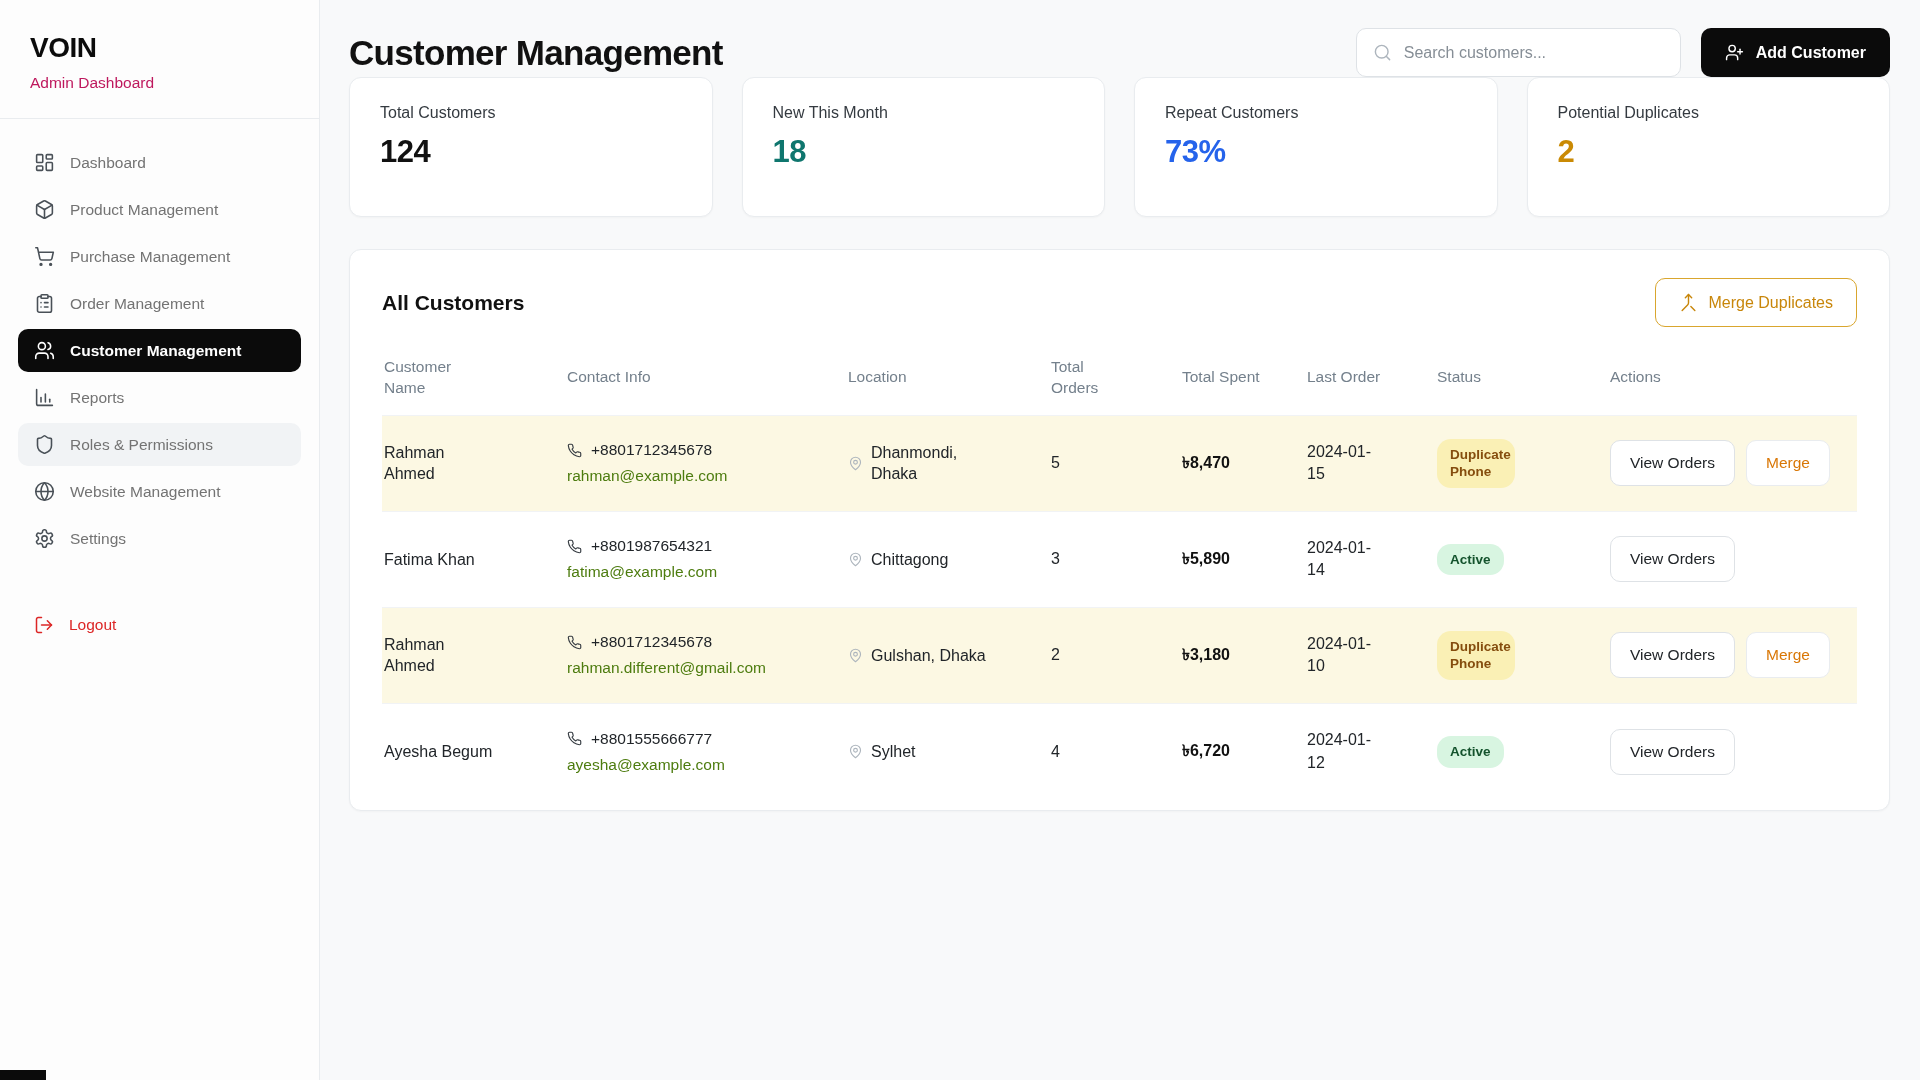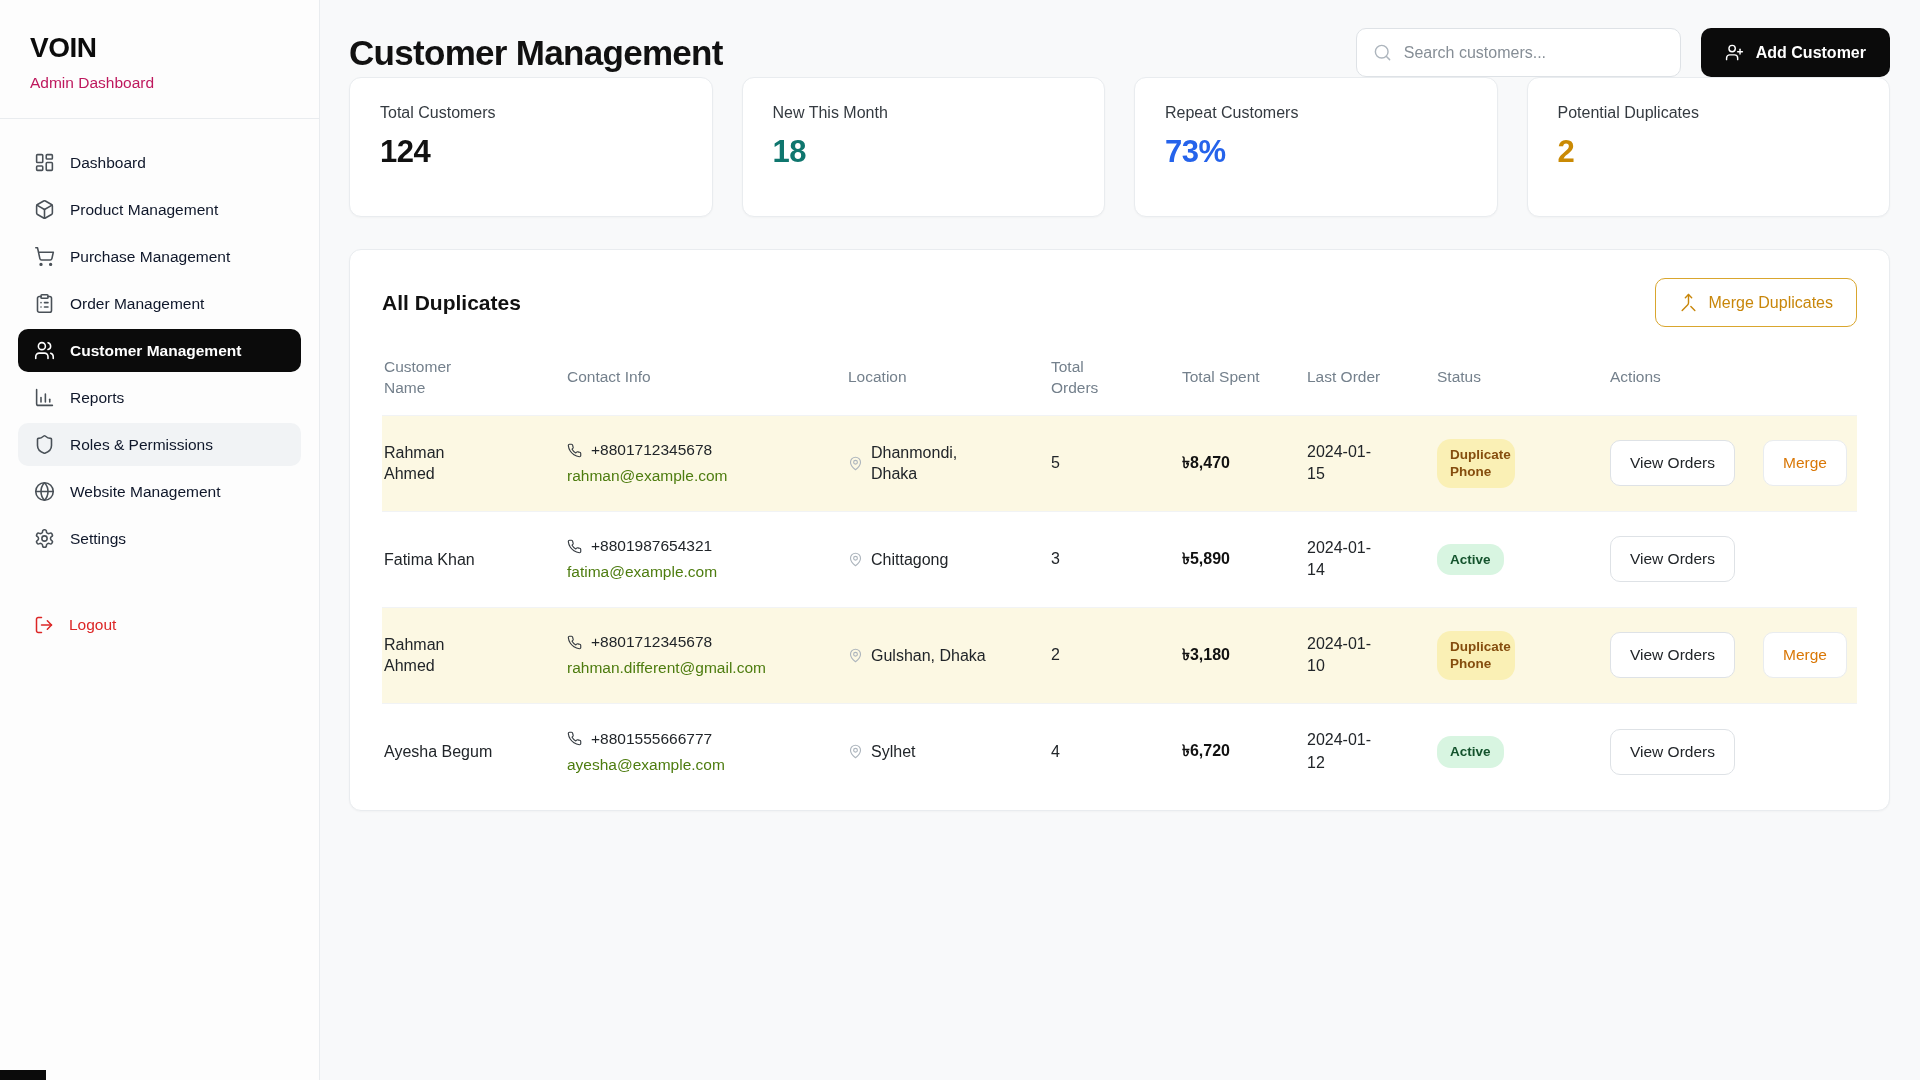--- a/index.html
+++ b/index.html
@@ -16,21 +16,21 @@
     border-right:1px solid #e9ecef; flex-shrink:0;
     display:flex; flex-direction:column; position:relative;
   }
   .brand-block { padding:32px 30px 26px 30px; border-bottom:1px solid #e9ecef; }
   .brand { font-size:28px; font-weight:800; letter-spacing:-0.5px; color:#0b0b0b; }
   .brand-sub { margin-top:10px; font-size:15.5px; color:#be185d; }
   .nav { padding:22px 18px 0 18px; }
   .nav-item {
     display:flex; align-items:center; gap:15px;
     padding:11px 16px; margin-bottom:4px; border-radius:10px;
-    font-size:15.5px; color:#0f172a; cursor:pointer;
+    font-size:15.5px; color:#737373; cursor:pointer;
   }
   .nav-item .ic { display:flex; color:#495057; }
   .nav-item.active { background:#0b0b0b; color:#ffffff; font-weight:600; }
   .nav-item.active .ic { color:#ffffff; }
   .nav-item.subtle { background:#f1f3f5; }
   .logout-item {
     display:flex; align-items:center; gap:15px; margin:40px 18px 0 18px;
     padding:11px 16px; border-radius:10px; font-size:15.5px;
     color:#dc2626; cursor:pointer;
   }
@@ -104,21 +104,21 @@
   .cell-location span { font-size:16px; color:#212529; max-width:118px; line-height:1.35; }
   .cell-orders, .cell-last { font-size:16px; color:#212529; }
   .cell-last { max-width:70px; line-height:1.4; }
   .cell-spent { font-size:16px; font-weight:600; color:#111; }
   .badge {
     display:inline-block; padding:7px 13px; border-radius:14px;
     font-size:13.5px; font-weight:600; line-height:1.3;
   }
   .badge.duplicate { background:#faf0b5; color:#854d0e; max-width:78px; }
   .badge.active { background:#d8f5e1; color:#14532d; }
-  .cell-actions { display:flex; align-items:center; gap:28px; }
+  .cell-actions { display:flex; align-items:center; gap:11px; }
   .act-btn {
     height:46px; padding:0 19px; background:#fff; border:1px solid #dee2e6;
     border-radius:10px; font-size:15.5px; font-weight:500; color:#212529;
     font-family:inherit; cursor:pointer; white-space:nowrap;
   }
   .act-btn.merge { color:#d97706; border-color:#e9ecef; }
 </style>
 </head>
 <body>
 
@@ -279,21 +279,21 @@
           <div class="stat-value" style="color:#2563eb">73%</div>
         </div>
         <div class="stat-card">
           <div class="stat-label">Potential Duplicates</div>
           <div class="stat-value" style="color:#ca8a04">2</div>
         </div>
       </div>
 
     <section class="table-card">
       <div class="table-head">
-        <h2 class="table-title">All Duplicates</h2>
+        <h2 class="table-title">All Customers</h2>
         <button class="merge-dup-btn">
           <span class="ic">
               <svg width="19" height="19" viewBox="0 0 24 24" fill="none" stroke="currentColor" stroke-width="1.8" stroke-linecap="round" stroke-linejoin="round">
                 <path d="m8 6 4-4 4 4"></path>
                 <path d="M12 2v10.3a4 4 0 0 1-1.172 2.872L4 22"></path>
                 <path d="m20 22-5-5"></path>
               </svg>
             </span>
           <span>Merge Duplicates</span>
         </button>

